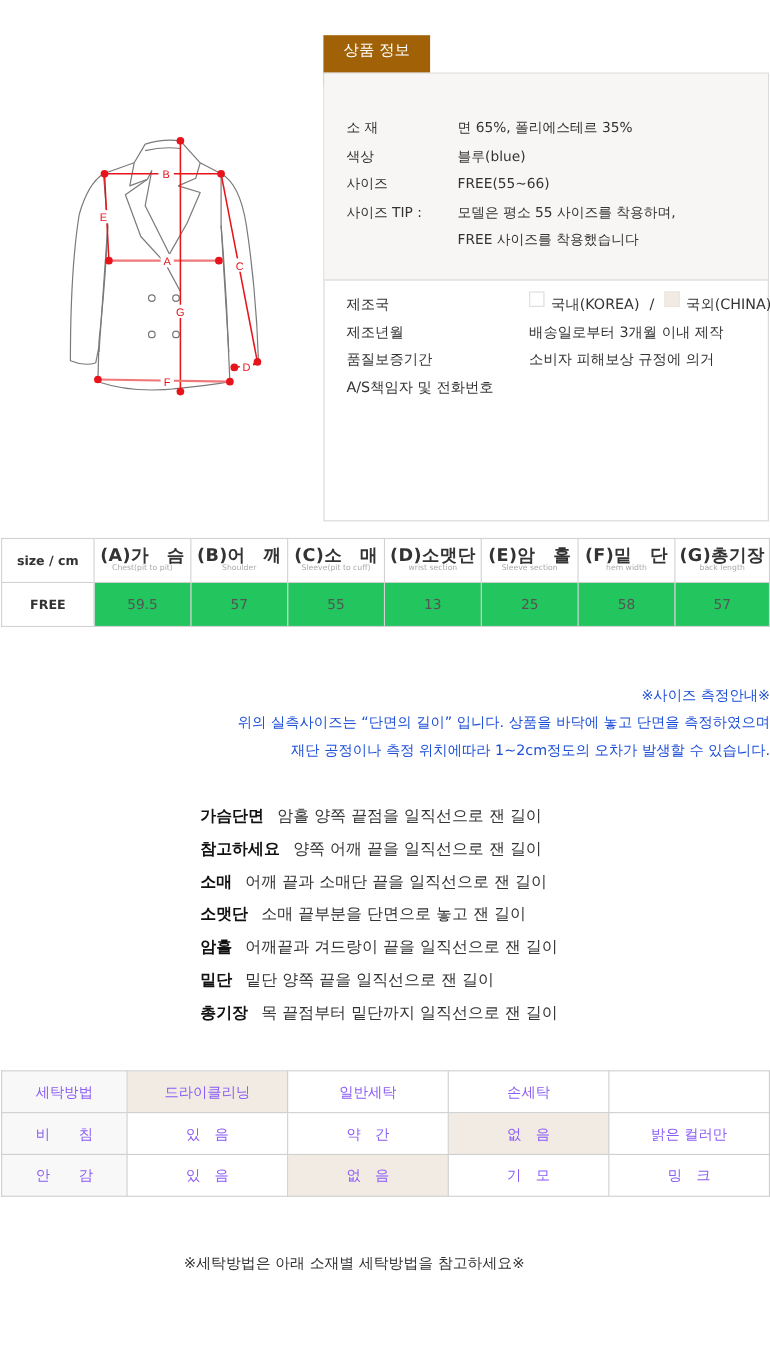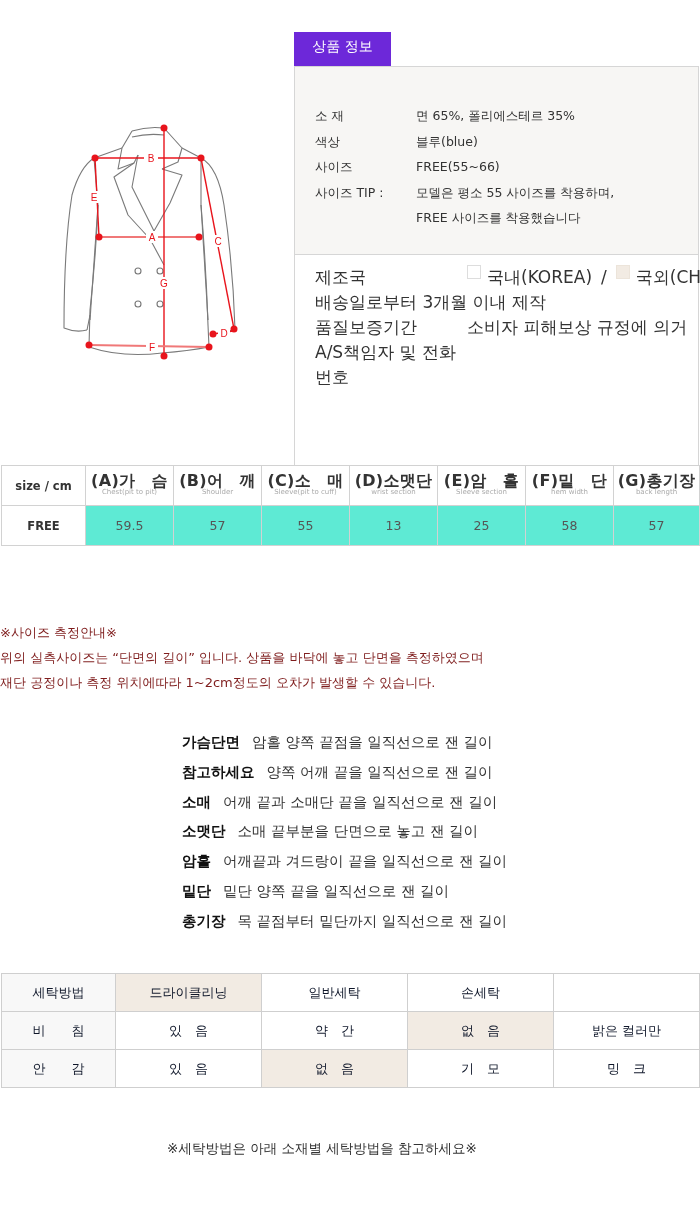--- a/index.html
+++ b/index.html
@@ -6,69 +6,69 @@
   html, body { width: 700px; height: 1230px; background: #ffffff; overflow: hidden; }
   body { position: relative; font-family: "DejaVu Sans", "Liberation Sans", sans-serif; color: #333; }
 
   
   .diagram { position: absolute; left: 50px; top: 115px; width: 200px; height: 250px; }
   .diagram svg { width: 200px; height: 250px; display: block; }
 
   
   .info-title {
     position: absolute; left: 294px; top: 32px; width: 97px; height: 47px;
-    background: #6d28d9; color: #fff; font-size: 14px; line-height: 29px; text-align: center;
+    background: #a16207; color: #fff; font-size: 14px; line-height: 29px; text-align: center;
   }
   .info-box {
     position: absolute; left: 294px; top: 66px; width: 405px; height: 408px;
     border: 1px solid #d6d6d6; background: #fff;
   }
   .info-top {
     height: 188px; background: #f7f6f4; border-bottom: 1px solid #d6d6d6;
     padding-top: 36px; padding-left: 20px;
   }
   .info-row { display: flex; font-size: 12.5px; line-height: 25.5px; color: #333; }
   .info-row .lbl { width: 101px; flex: none; }
   .info-row .val { flex: 1; }
   .info-bottom { padding-top: 10px; padding-left: 20px; }
-  .info-row2 { display: flex; font-size: 17px; line-height: 25px; color: #333; }
+  .info-row2 { display: flex; font-size: 13px; line-height: 25px; color: #333; gap: 14px; }
   .info-row2 .lbl { width: 152px; flex: none; }
   .info-row2 .val { flex: 1; display: flex; align-items: flex-start; white-space: nowrap; }
   .chk { display: inline-block; width: 14px; height: 14px; border: 1px solid #ddd; margin-right: 6px; background: #fff; }
   .chk.on { background: #f2ebe3; border-color: #ece4da; }
   .sep { margin: 0 9px; }
 
   
   .size-table {
-    position: absolute; left: 1px; top: 465px; width: 698px;
+    position: absolute; left: 1px; top: 489px; width: 698px;
     border-collapse: collapse; table-layout: fixed;
   }
   .size-table td { border: 1px solid #d2d2d2; text-align: center; vertical-align: middle; }
   .size-table tr.head td { height: 40px; background: #fff; }
-  .size-table tr.body td { height: 40px; background: #5eead4; font-size: 12.5px; color: #555; }
+  .size-table tr.body td { height: 40px; background: #22c55e; font-size: 12.5px; color: #555; }
   .size-table tr.body td.rowlbl { background: #fff; font-weight: bold; color: #333; font-size: 11.5px; }
   .size-table tr.head td.rowlbl { font-weight: bold; font-size: 11.5px; color: #333; }
   .h-main { font-size: 16px; font-weight: bold; color: #333; display: block; line-height: 14px; letter-spacing: 0.3px; }
   .h-sub { font-size: 7px; color: #aaa; display: block; line-height: 9px; }
 
   
-  .guide { position: absolute; left: 0; top: 620px; width: 700px; text-align: left; font-size: 13px; color: #7f1d1d; line-height: 25px; }
+  .guide { position: absolute; left: 0; top: 620px; width: 700px; text-align: right; font-size: 13px; color: #1d4ed8; line-height: 25px; }
 
   .defs { position: absolute; left: 182px; top: 728px; }
   .def-row { font-size: 14.5px; line-height: 29.8px; color: #333; white-space: nowrap; }
   .def-row b { color: #111; margin-right: 12px; }
 
   
   .care-table {
     position: absolute; left: 1px; top: 973px; width: 698px;
     border-collapse: collapse; table-layout: fixed;
   }
   .care-table td {
     border: 1px solid #cfcfcf; text-align: center; vertical-align: middle;
-    height: 38px; font-size: 13px; color: #0f172a; background: #fff;
+    height: 38px; font-size: 13px; color: #8b5cf6; background: #fff;
   }
   .care-table td.rowhead { background: #f8f8f8; }
   .care-table tr.first td { height: 38px; }
   .care-table td.hl { background: #f2ebe3; }
 
   .care-note { position: absolute; left: 0; top: 1140px; width: 644px; text-align: center; font-size: 13.5px; color: #333; }
 </style>
 </head>
 <body>
 
@@ -177,20 +177,21 @@
       <span class="lbl">제조국</span>
       <span class="val">
         <span class="chk"></span>
         <span>국내(KOREA)</span>
         <span class="sep">/</span>
         <span class="chk on"></span>
         <span>국외(CHINA)</span>
       </span>
     </div>
     <div class="info-row2">
+      <span class="lbl">제조년월</span>
       <span class="val">배송일로부터 3개월 이내 제작</span>
     </div>
     <div class="info-row2">
       <span class="lbl">품질보증기간</span>
       <span class="val">소비자 피해보상 규정에 의거</span>
     </div>
     <div class="info-row2">
       <span class="lbl">A/S책임자 및 전화번호</span>
     </div>
   </div>

